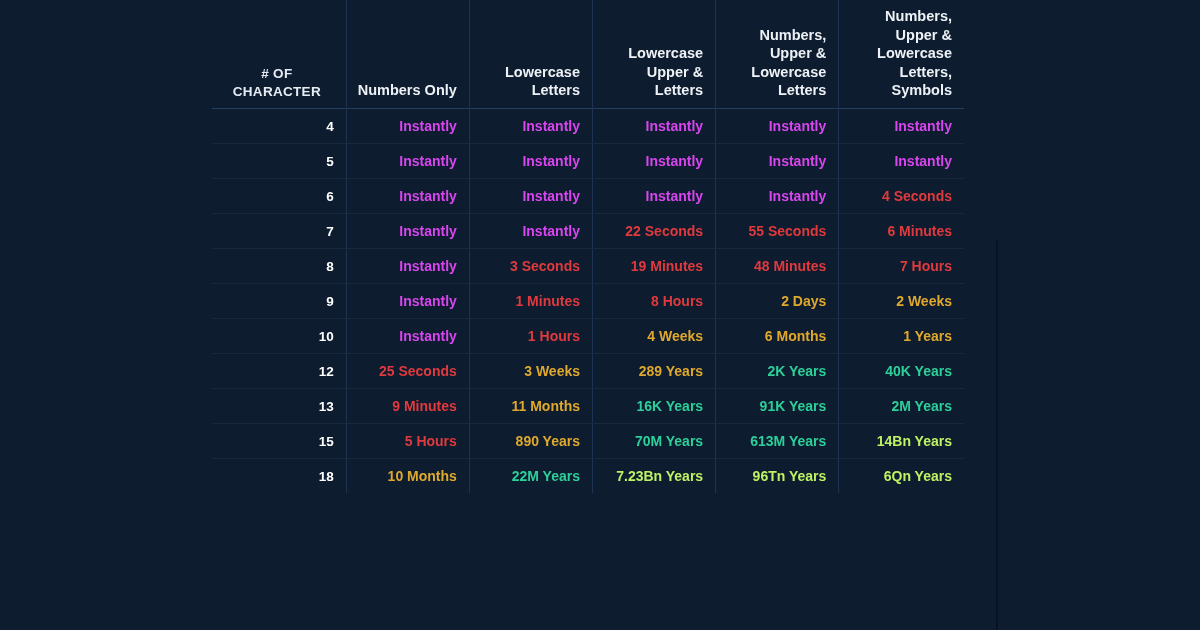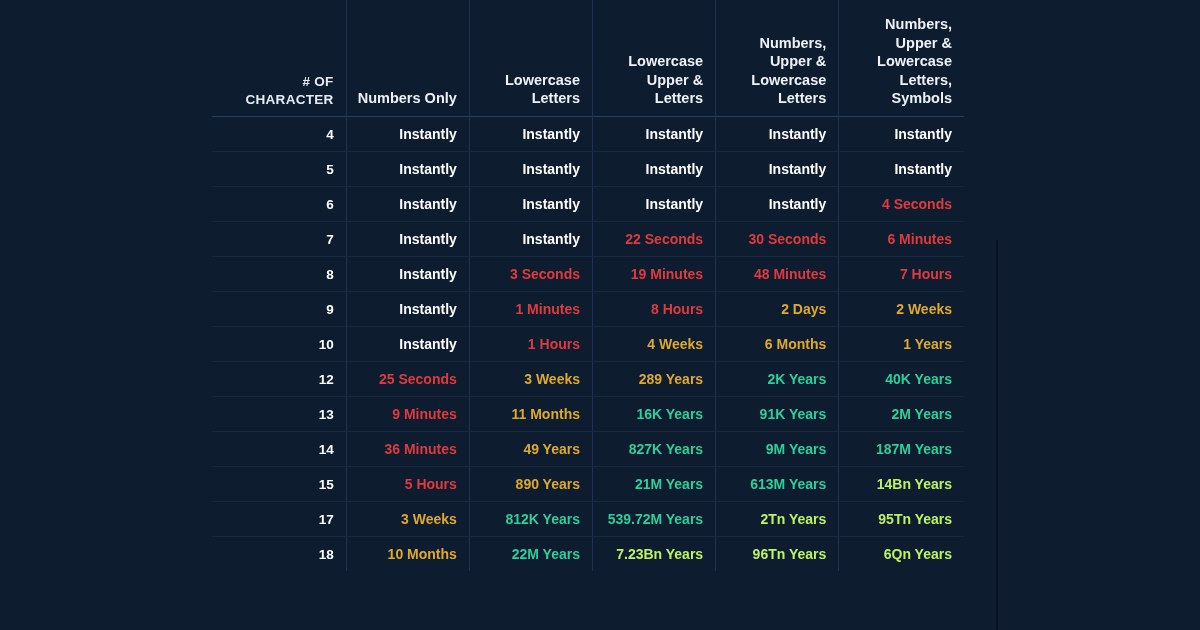--- a/index.html
+++ b/index.html
@@ -39,36 +39,36 @@
     table-layout: fixed;
   }
 
   table.pw-table col.c-chars  { width: 134px; }
   table.pw-table col.c-data   { width: 123px; }
   table.pw-table col.c-data-l { width: 125px; }
 
   thead th {
     vertical-align: bottom;
     text-align: right;
-    padding: 8px 12px 8px 10px;
+    padding: 0 12px 8px 10px;
     height: 100px;
     color: #eef2f7;
     font-size: 14.5px;
     font-weight: 700;
     line-height: 1.28;
     border-right: 1px solid #1d3category;
   }
 
   thead th {
     border-right: 1px solid #1d3350;
   }
   thead th:last-child { border-right: none; }
 
   thead th.chars-head {
-    text-align: right;
+    text-align: center;
     font-size: 13.5px;
     letter-spacing: 0.3px;
     color: #e6ecf3;
     padding-left: 8px;
   }
 
   thead tr {
     border-bottom: 1px solid #22405f;
   }
 
@@ -86,21 +86,21 @@
   tbody tr:last-child td { border-bottom: none; }
 
   tbody td.chars-cell {
     color: #ffffff;
     font-size: 13.5px;
     font-weight: 700;
     border-right: 1px solid #1d3350;
   }
 
   
-  .t-instant { color: #ffffff; }
+  .t-instant { color: #d946ef; }
   .t-red     { color: #e03a3e; }
   .t-amber   { color: #e0a92e; }
   .t-green   { color: #2dcf9a; }
   .t-blue    { color: #bef264; }
 </style>
 </head>
 <body>
 
 <div id="right-edge-line"></div>
 
@@ -147,21 +147,21 @@
           <td class="t-instant">Instantly</td>
           <td class="t-instant">Instantly</td>
           <td class="t-instant">Instantly</td>
           <td class="t-red">4 Seconds</td>
         </tr>
         <tr>
           <td class="chars-cell">7</td>
           <td class="t-instant">Instantly</td>
           <td class="t-instant">Instantly</td>
           <td class="t-red">22 Seconds</td>
-          <td class="t-red">30 Seconds</td>
+          <td class="t-red">55 Seconds</td>
           <td class="t-red">6 Minutes</td>
         </tr>
         <tr>
           <td class="chars-cell">8</td>
           <td class="t-instant">Instantly</td>
           <td class="t-red">3 Seconds</td>
           <td class="t-red">19 Minutes</td>
           <td class="t-red">48 Minutes</td>
           <td class="t-red">7 Hours</td>
         </tr>
@@ -191,42 +191,26 @@
         </tr>
         <tr>
           <td class="chars-cell">13</td>
           <td class="t-red">9 Minutes</td>
           <td class="t-amber">11 Months</td>
           <td class="t-green">16K Years</td>
           <td class="t-green">91K Years</td>
           <td class="t-green">2M Years</td>
         </tr>
         <tr>
-          <td class="chars-cell">14</td>
-          <td class="t-red">36 Minutes</td>
-          <td class="t-amber">49 Years</td>
-          <td class="t-green">827K Years</td>
-          <td class="t-green">9M Years</td>
-          <td class="t-green">187M Years</td>
-        </tr>
-        <tr>
           <td class="chars-cell">15</td>
           <td class="t-red">5 Hours</td>
           <td class="t-amber">890 Years</td>
-          <td class="t-green">21M Years</td>
+          <td class="t-green">70M Years</td>
           <td class="t-green">613M Years</td>
           <td class="t-blue">14Bn Years</td>
-        </tr>
-        <tr>
-          <td class="chars-cell">17</td>
-          <td class="t-amber">3 Weeks</td>
-          <td class="t-green">812K Years</td>
-          <td class="t-green">539.72M Years</td>
-          <td class="t-blue">2Tn Years</td>
-          <td class="t-blue">95Tn Years</td>
         </tr>
         <tr>
           <td class="chars-cell">18</td>
           <td class="t-amber">10 Months</td>
           <td class="t-green">22M Years</td>
           <td class="t-blue">7.23Bn Years</td>
           <td class="t-blue">96Tn Years</td>
           <td class="t-blue">6Qn Years</td>
         </tr>
       </tbody>

